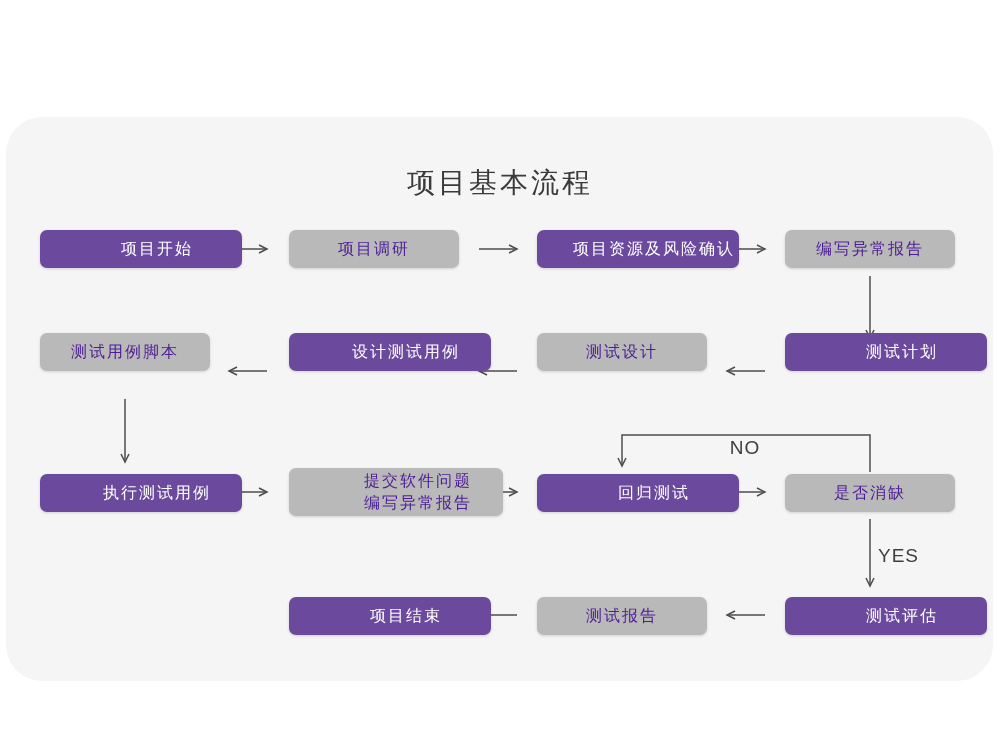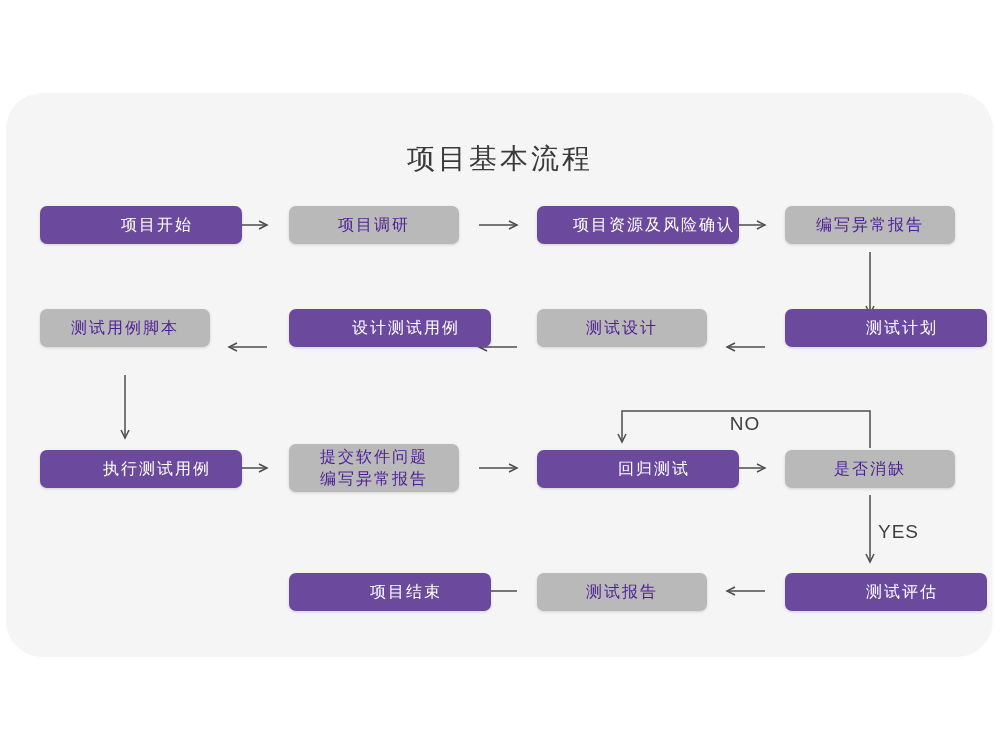--- a/index.html
+++ b/index.html
@@ -7,20 +7,21 @@
     padding: 0;
     background: var(--page-bg, #ffffff);
     font-family: "Liberation Sans", "DejaVu Sans", sans-serif;
   }
   .stage {
     position: relative;
     width: 1000px;
     height: 658px;
     overflow: hidden;
     background: var(--page-bg, #ffffff);
+    margin-top: 24px;
   }
   .panel {
     position: absolute;
     left: 6px;
     top: 93px;
     width: 987px;
     height: 564px;
     background: var(--panel-bg, #f5f5f5);
     border-radius: 36px;
   }
@@ -56,21 +57,21 @@
 
   
   .c1 { left: 40px; }
   .c2 { left: 289px; }
   .c3 { left: 537px; }
   .c4 { left: 785px; }
   
   .r1 { top: 206px; }
   .r2 { top: 309px; }
   .r3 { top: 450px; }
-  .r3tall { top: 444px; }
+  .r3tall { top: 444px; padding-left: 44px; }
   .r4 { top: 573px; }
 
   .arrow-layer {
     position: absolute;
     left: 0;
     top: 0;
     width: 1000px;
     height: 750px;
     pointer-events: none;
   }

